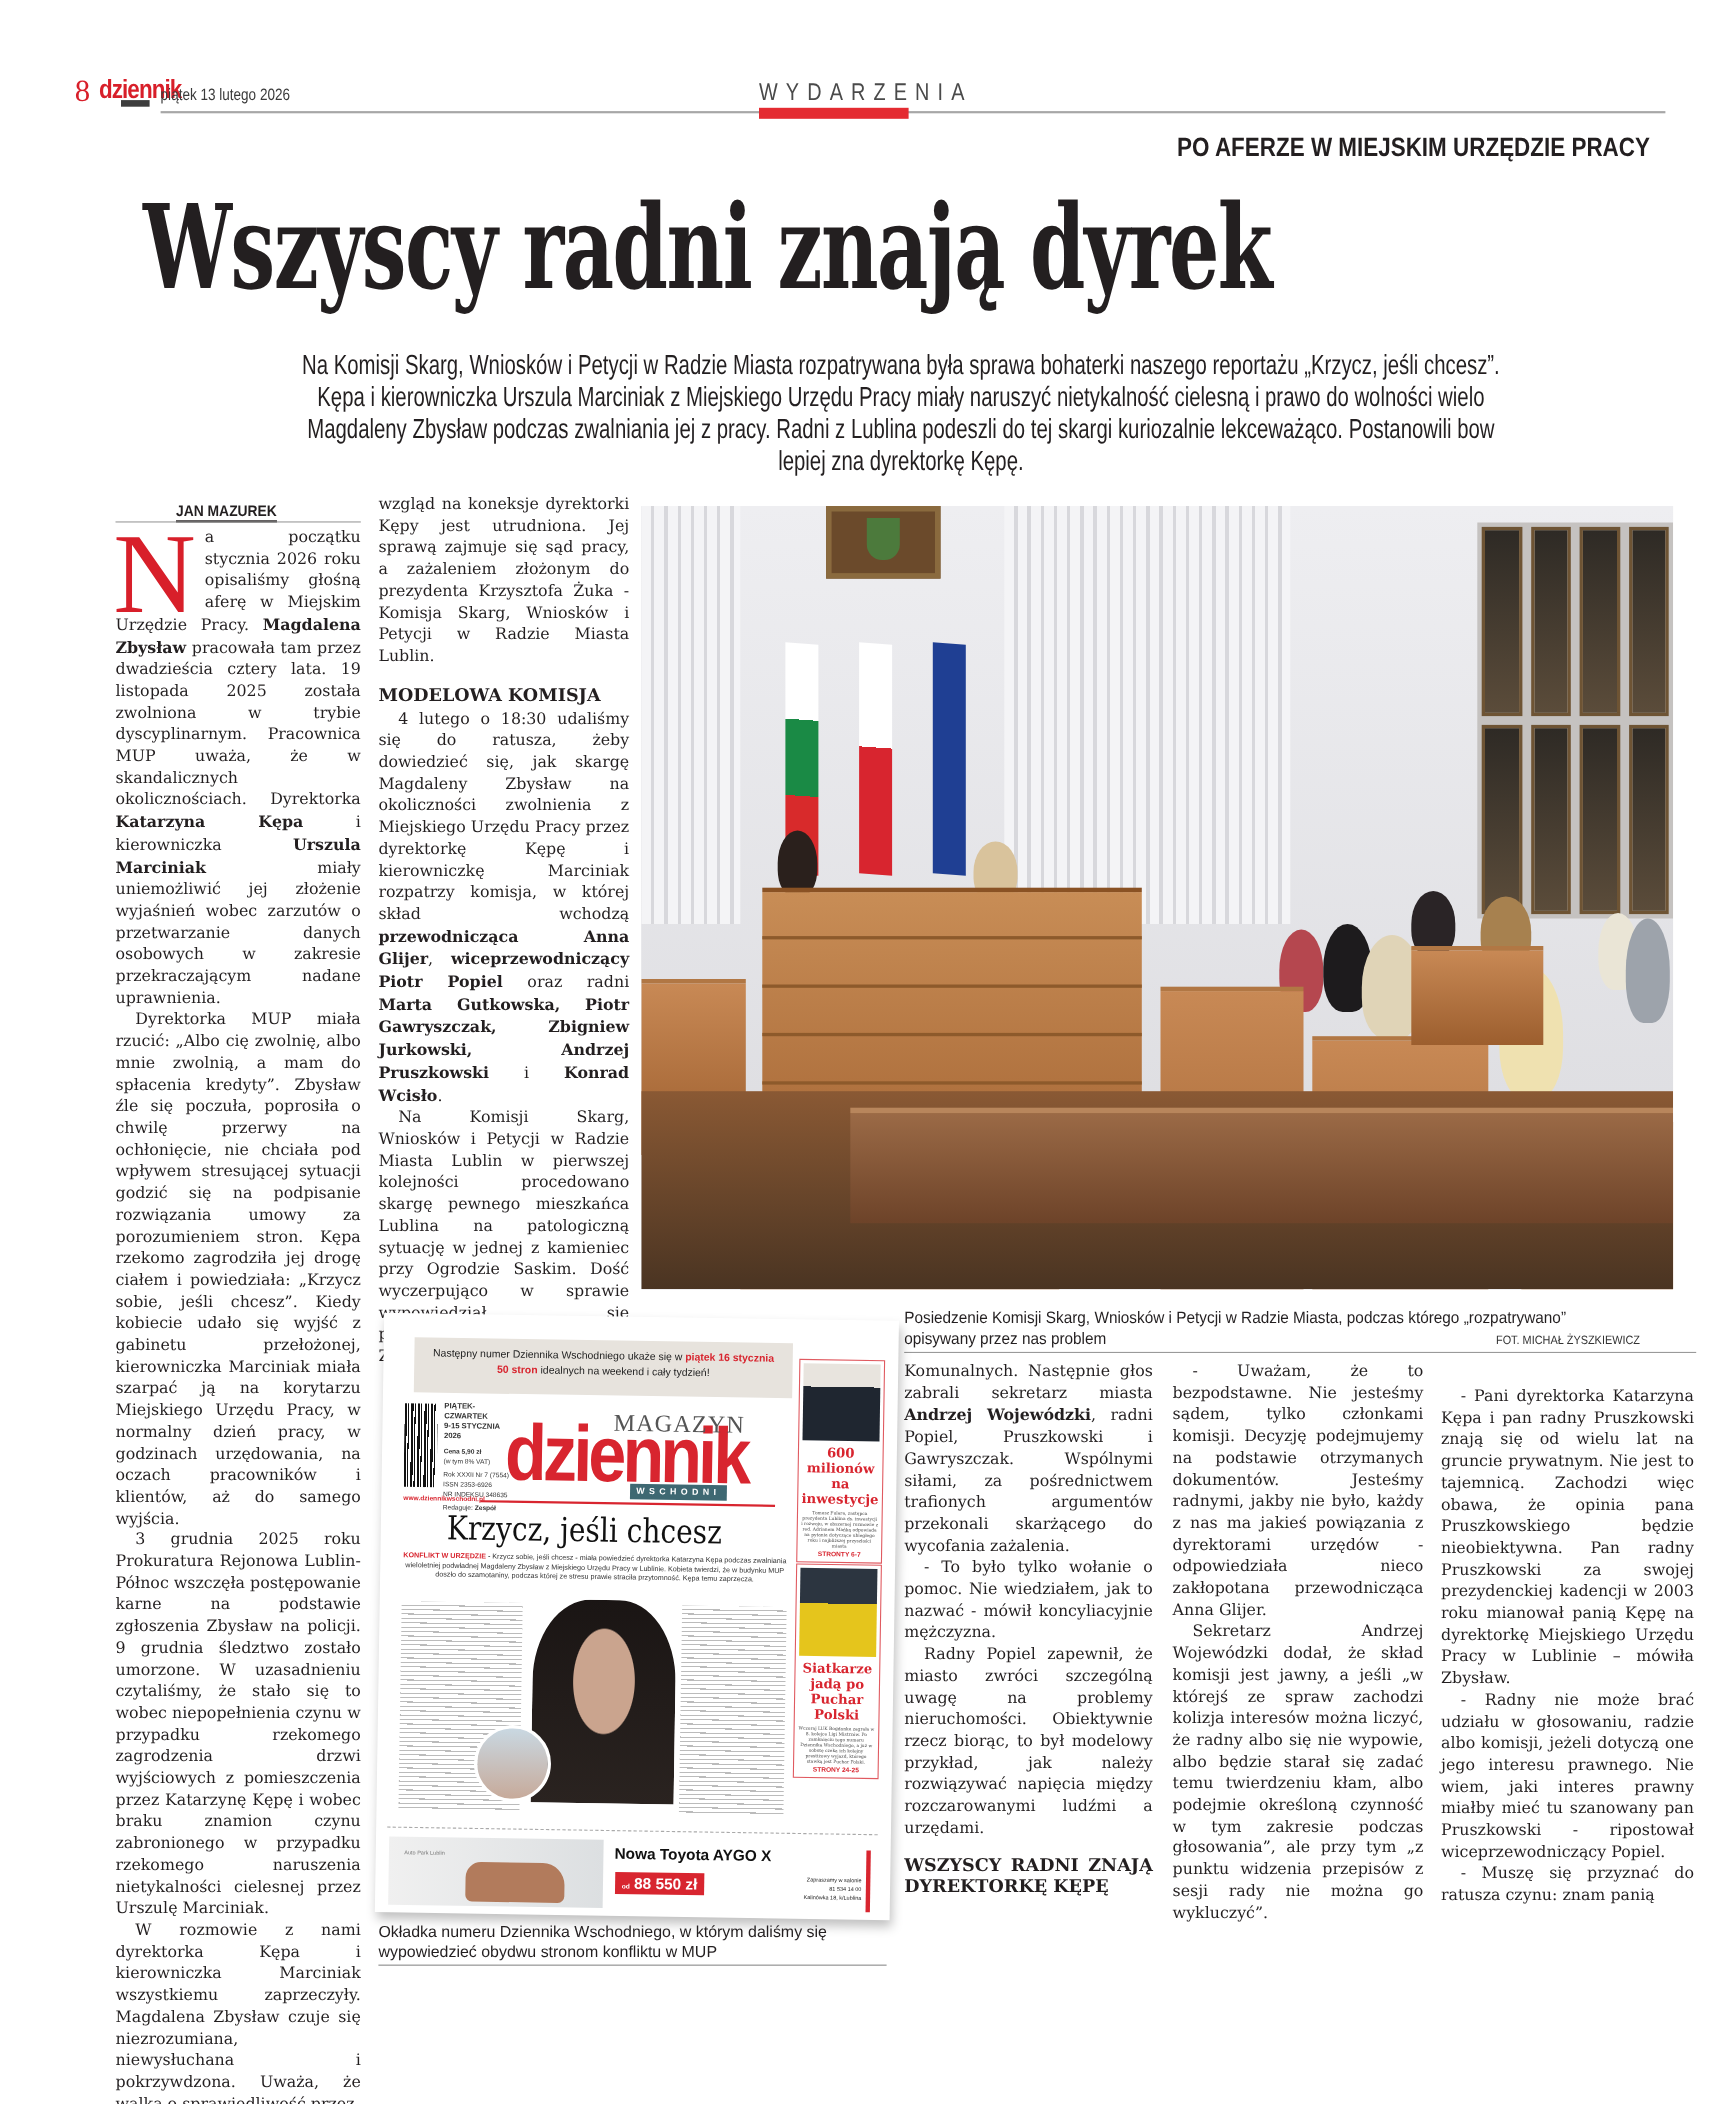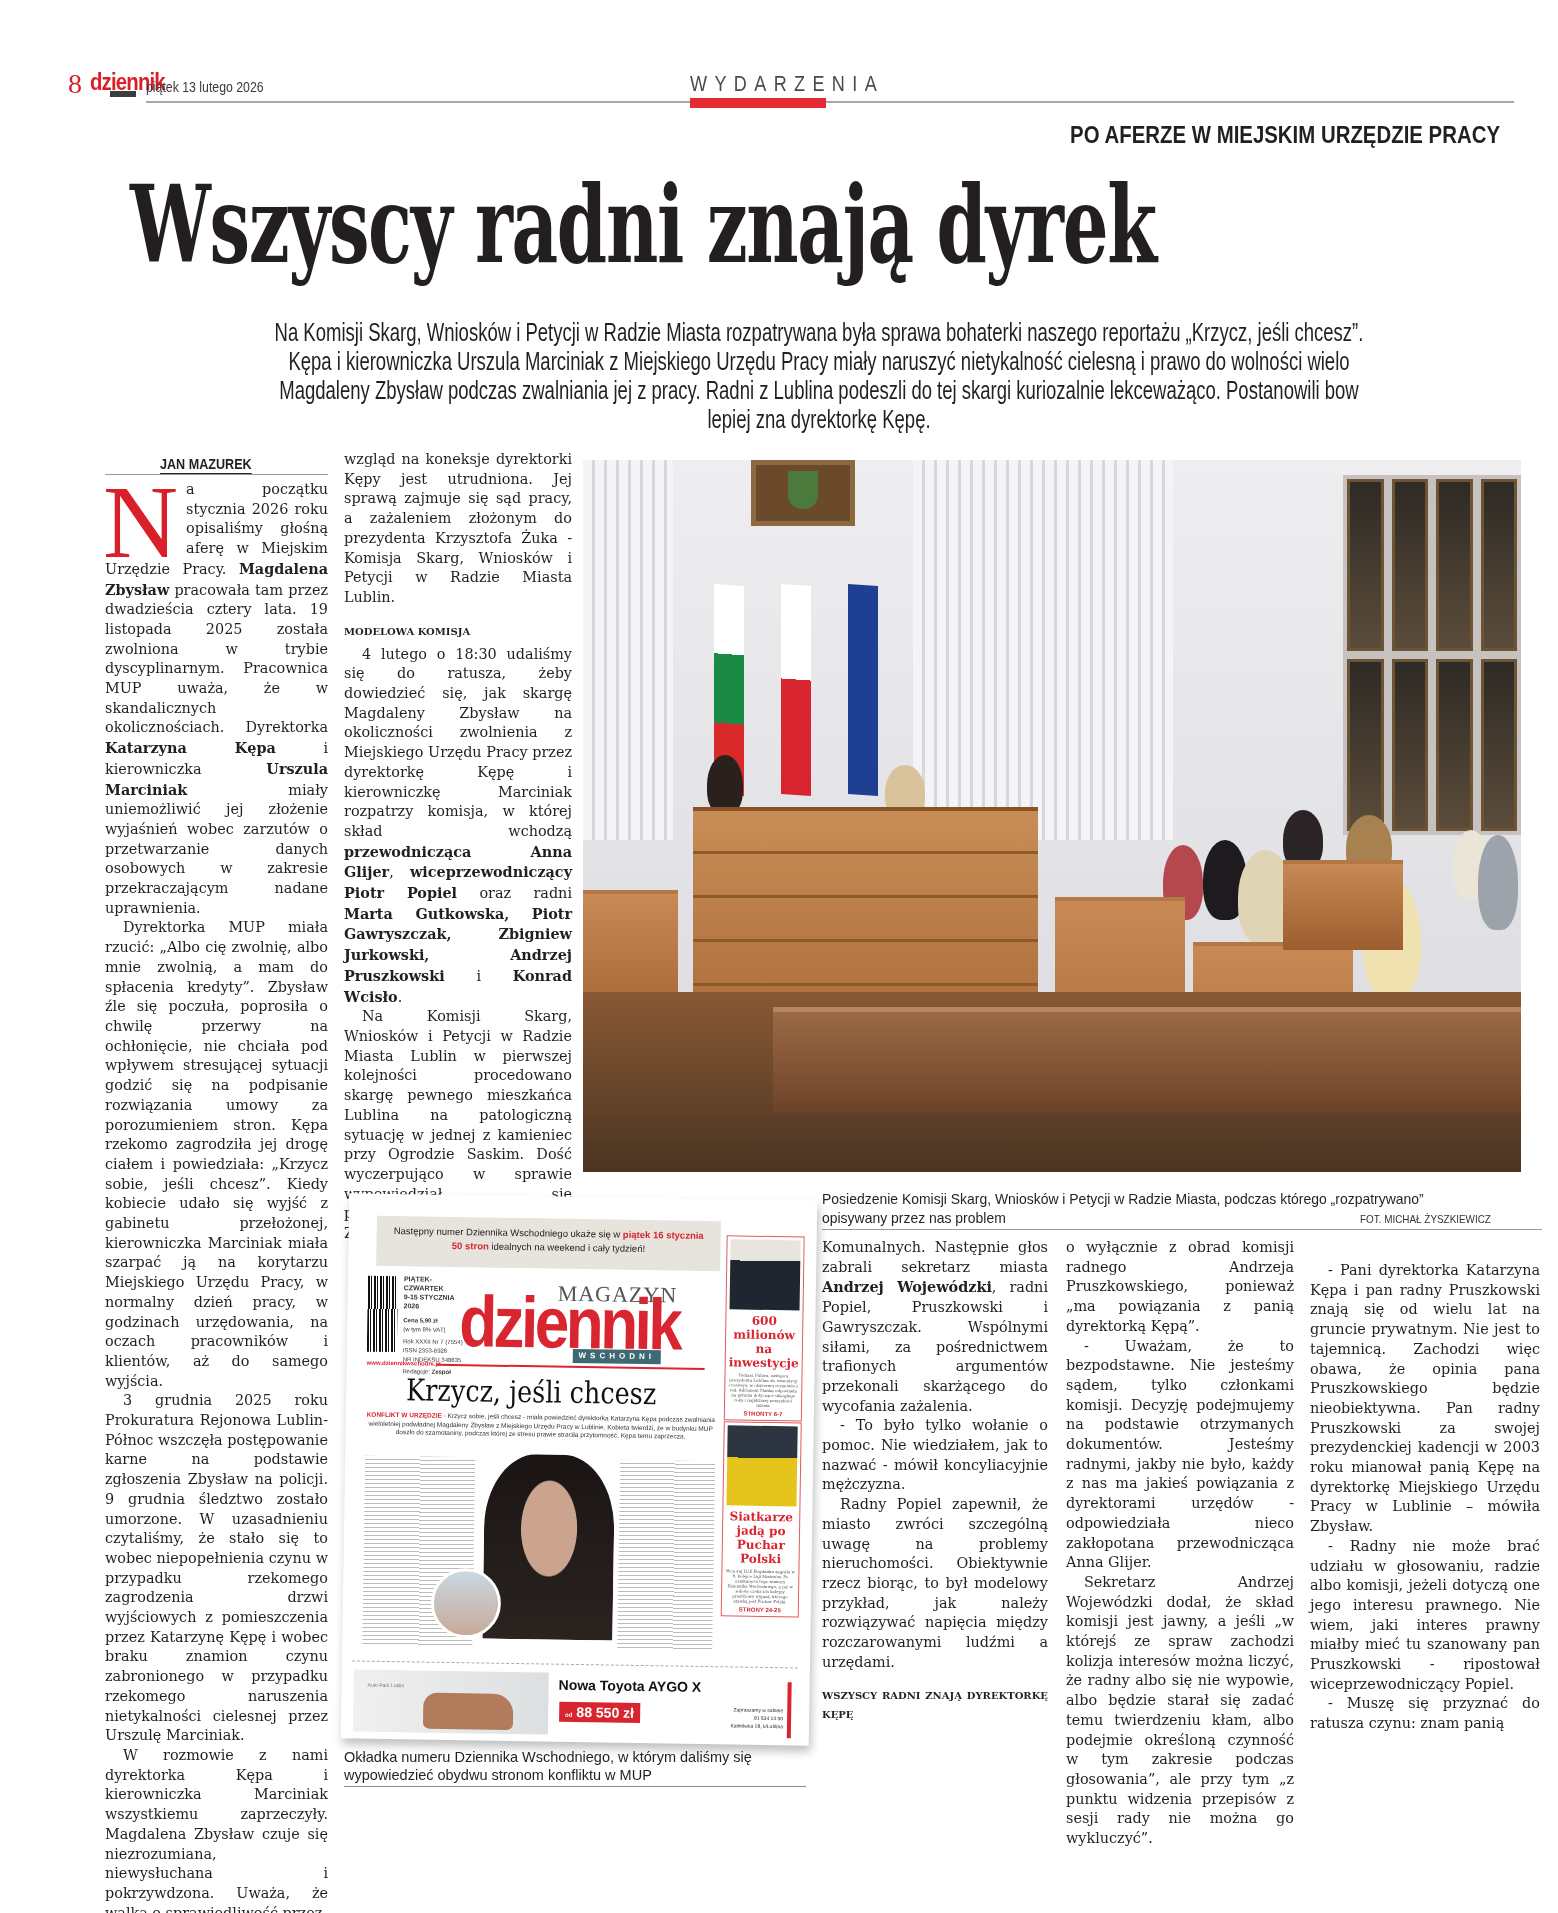--- a/index.html
+++ b/index.html
@@ -21,21 +21,21 @@
   .headline { position: absolute; left: 130px; top: 165px; white-space: nowrap; font-family: "DejaVu Serif", serif; font-weight: 700; font-size: 106px; line-height: 120px; letter-spacing: -2px; color: #231f20; transform: scaleX(0.68); transform-origin: left; }
 
   .lead { position: absolute; left: 80px; top: 318px; width: 1478px; text-align: center; font-family: "Liberation Sans", sans-serif; font-size: 25px; line-height: 29px; color: #231f20; overflow: hidden; white-space: nowrap; }
   .lead .line { display: block; transform: scaleX(0.74); transform-origin: center; white-space: nowrap; }
 
   
   .col { position: absolute; font-family: "DejaVu Serif", serif; font-size: 14.4px; line-height: 19.7px; color: #231f20; text-align: justify; hyphens: manual; }
   .col p { text-indent: 18px; }
   .col p.noindent { text-indent: 0; }
   .col b { font-weight: 700; }
-  .col h3 { font-family: "DejaVu Serif", serif; font-weight: 700; font-size: 10px; line-height: 19px; margin: 14px 0 4px; text-indent: 0; }
+  .col h3 { font-family: "DejaVu Serif", serif; font-weight: 700; font-size: 16px; line-height: 19px; margin: 14px 0 4px; text-indent: 0; }
 
   .byline { position: absolute; left: 160px; top: 456px; font-family: "Liberation Sans", sans-serif; font-size: 14px; font-weight: 700; color: #231f20; border-bottom: 2px solid #231f20; padding-bottom: 1px; transform: scaleX(0.9); transform-origin: left; }
   .byline-rule { position: absolute; left: 105px; top: 474px; width: 223px; height: 1px; background: #9a9a9a; }
 
   .dropcap { float: left; font-family: "Liberation Serif", serif; color: #d81f2a; font-size: 104px; line-height: 80px; height: 76px; margin: 2px 8px 0 -2px; }
 
   .col1 { left: 105px; top: 480px; width: 223px; }
   .col2 { left: 344px; top: 450px; width: 228px; }
   .col3 { left: 822px; top: 1238px; width: 226px; }
   .col4 { left: 1066px; top: 1238px; width: 228px; }
@@ -243,21 +243,20 @@
 <div class="cover-caption-rule"></div>
 
 <div class="col col3">
   <p class="noindent"><span>Komunalnych. Następnie głos zabrali sekretarz miasta </span><b>Andrzej Wojewódzki</b><span>, radni Popiel, Pruszkowski i Gawryszczak. Wspólnymi siłami, za pośrednictwem trafionych argumentów przekonali skarżącego do wycofania zażalenia.</span></p>
   <p>- To było tylko wołanie o pomoc. Nie wiedziałem, jak to nazwać - mówił koncyliacyjnie mężczyzna.</p>
   <p>Radny Popiel zapewnił, że miasto zwróci szczególną uwagę na problemy nieruchomości. Obiektywnie rzecz biorąc, to był modelowy przykład, jak należy rozwiązywać napięcia między rozczarowanymi ludźmi a urzędami.</p>
   <h3>WSZYSCY RADNI ZNAJĄ DYREKTORKĘ KĘPĘ</h3>
 </div>
 
 <div class="col col4">
-  <p class="noindent">o wyłącznie z obrad komisji radnego Andrzeja Pruszkowskiego, ponieważ „ma powiązania z panią dyrektorką Kępą”.</p>
   <p>- Uważam, że to bezpodstawne. Nie jesteśmy sądem, tylko członkami komisji. Decyzję podejmujemy na podstawie otrzymanych dokumentów. Jesteśmy radnymi, jakby nie było, każdy z nas ma jakieś powiązania z dyrektorami urzędów - odpowiedziała nieco zakłopotana przewodnicząca Anna Glijer.</p>
   <p>Sekretarz Andrzej Wojewódzki dodał, że skład komisji jest jawny, a jeśli „w którejś ze spraw zachodzi kolizja interesów można liczyć, że radny albo się nie wypowie, albo będzie starał się zadać temu twierdzeniu kłam, albo podejmie określoną czynność w tym zakresie podczas głosowania”, ale przy tym „z punktu widzenia przepisów z sesji rady nie można go wykluczyć”.</p>
 </div>
 
 <div class="col col5">
   <p>- Pani dyrektorka Katarzyna Kępa i pan radny Pruszkowski znają się od wielu lat na gruncie prywatnym. Nie jest to tajemnicą. Zachodzi więc obawa, że opinia pana Pruszkowskiego będzie nieobiektywna. Pan radny Pruszkowski za swojej prezydenckiej kadencji w 2003 roku mianował panią Kępę na dyrektorkę Miejskiego Urzędu Pracy w Lublinie – mówiła Zbysław.</p>
   <p>- Radny nie może brać udziału w głosowaniu, radzie albo komisji, jeżeli dotyczą one jego interesu prawnego. Nie wiem, jaki interes prawny miałby mieć tu szanowany pan Pruszkowski - ripostował wiceprzewodniczący Popiel.</p>
   <p>- Muszę się przyznać do ratusza czynu: znam panią</p>
 </div>
 

